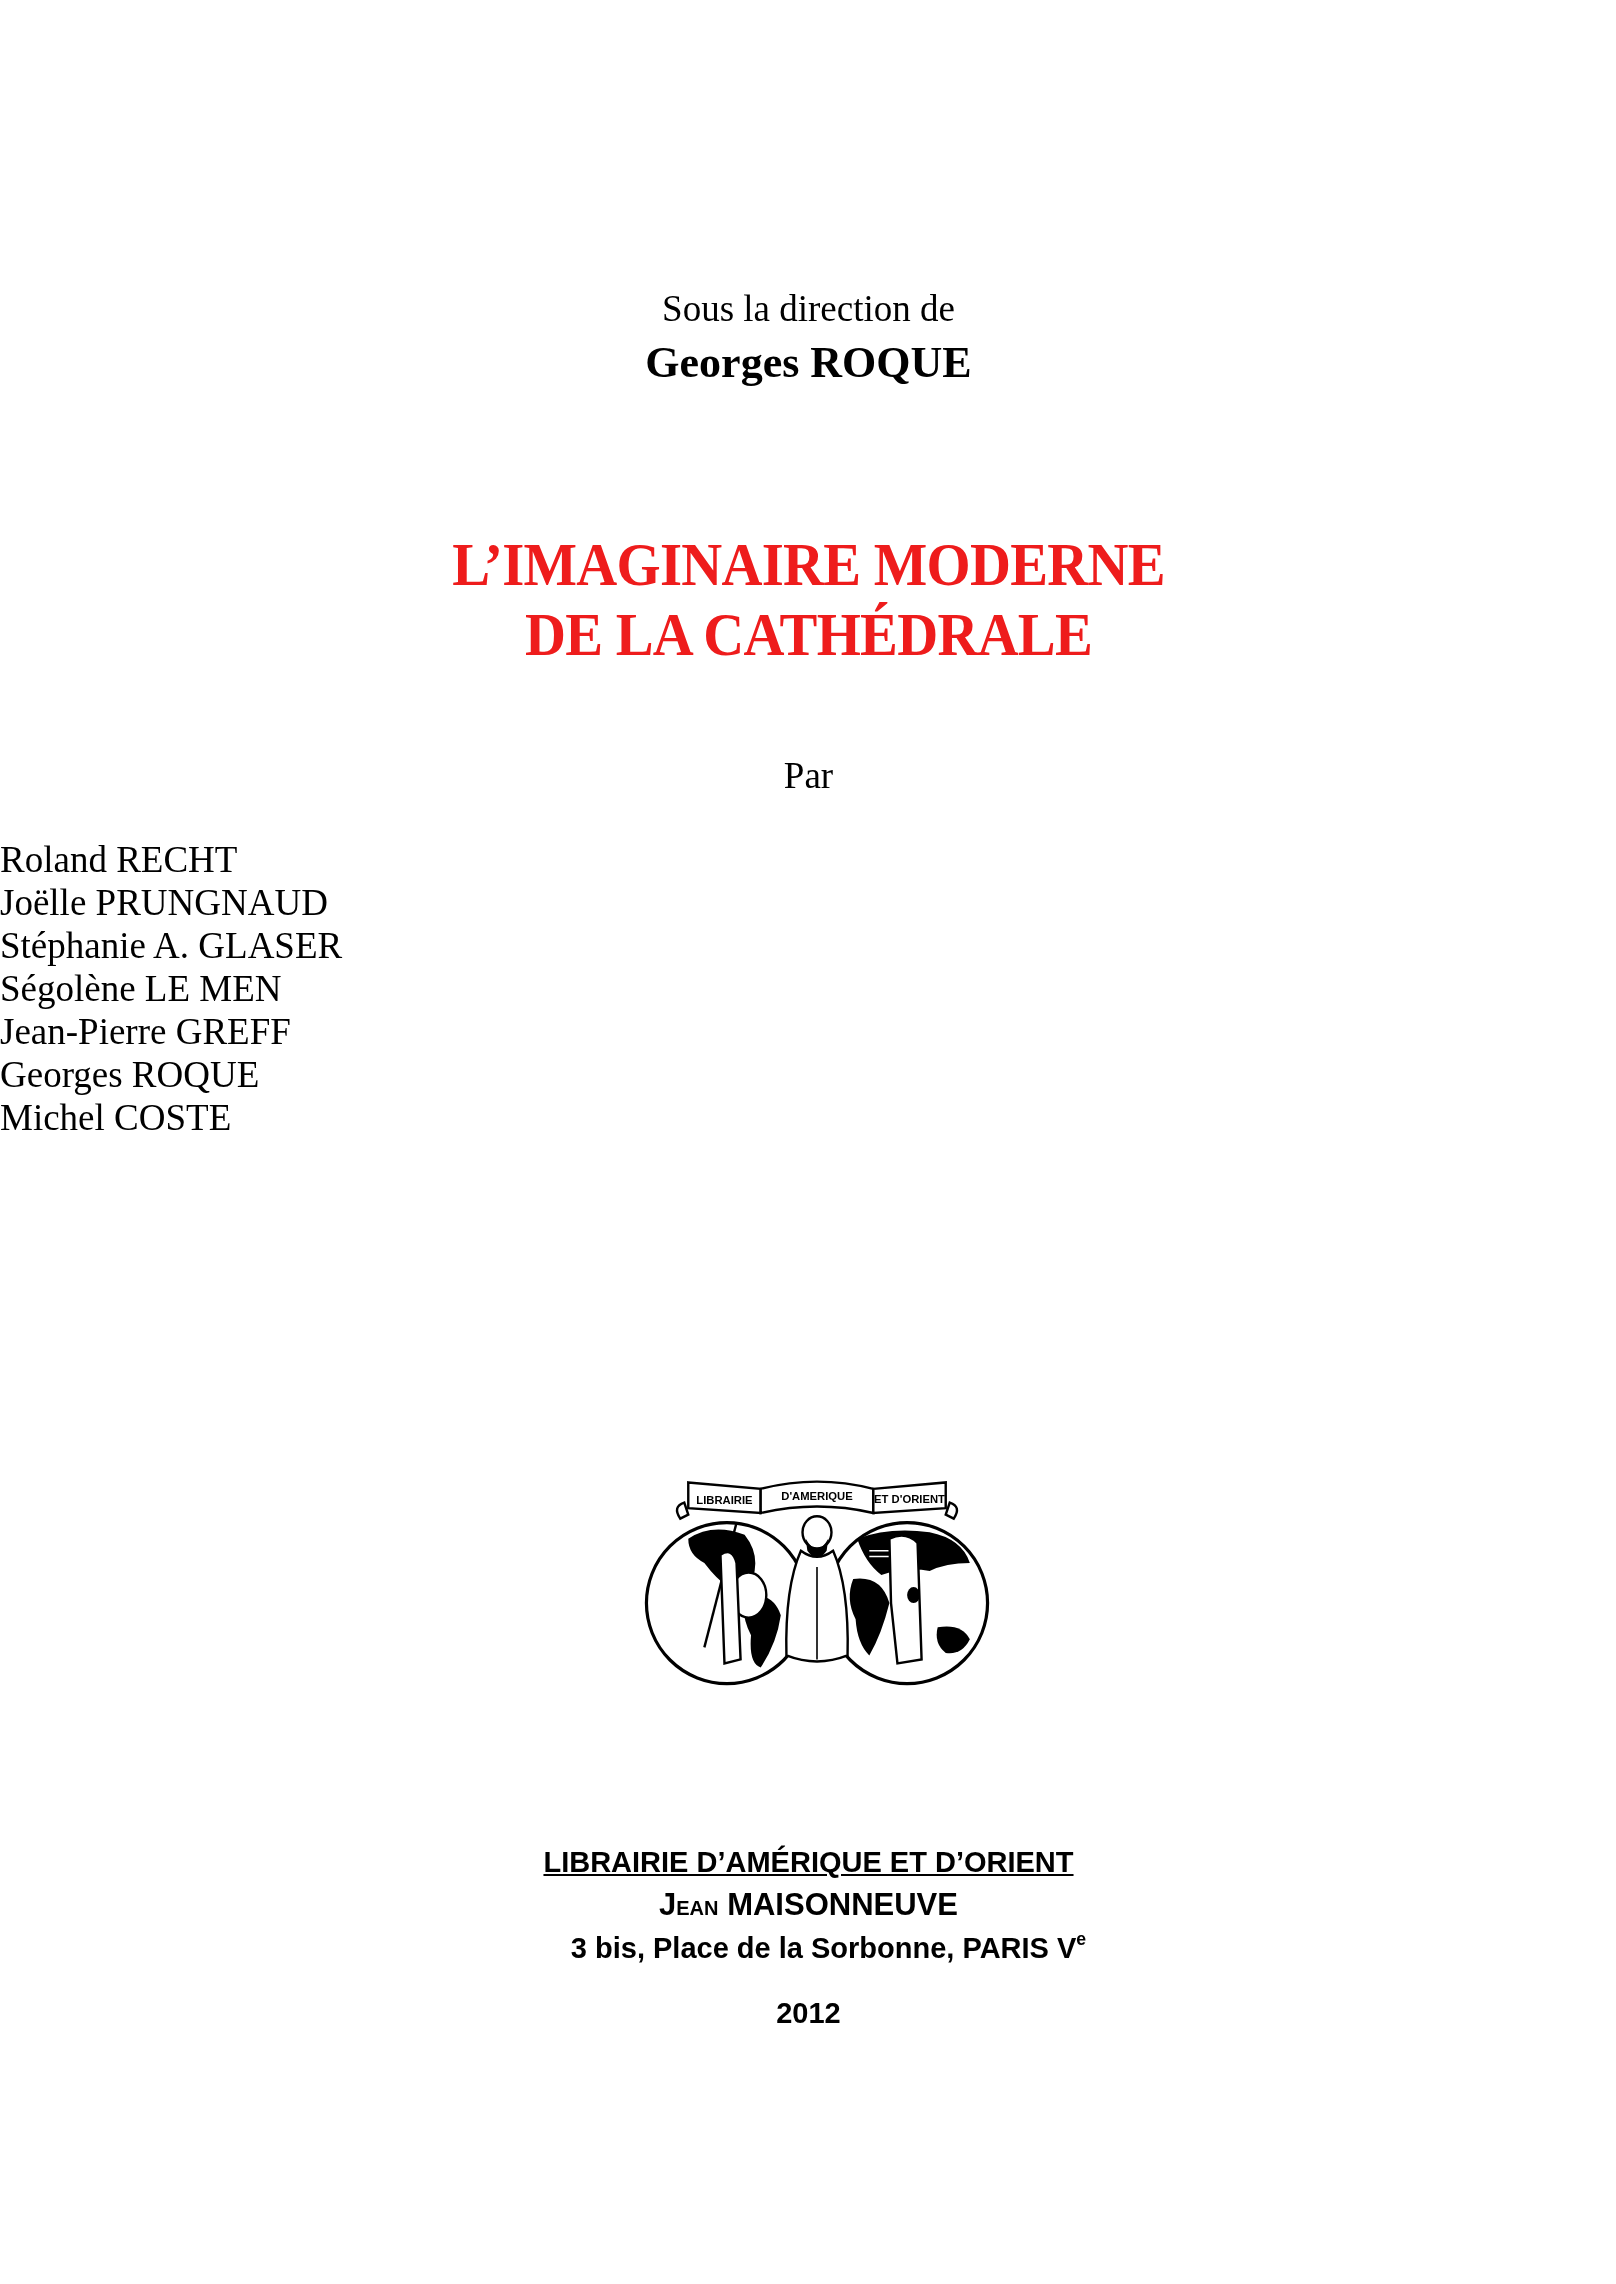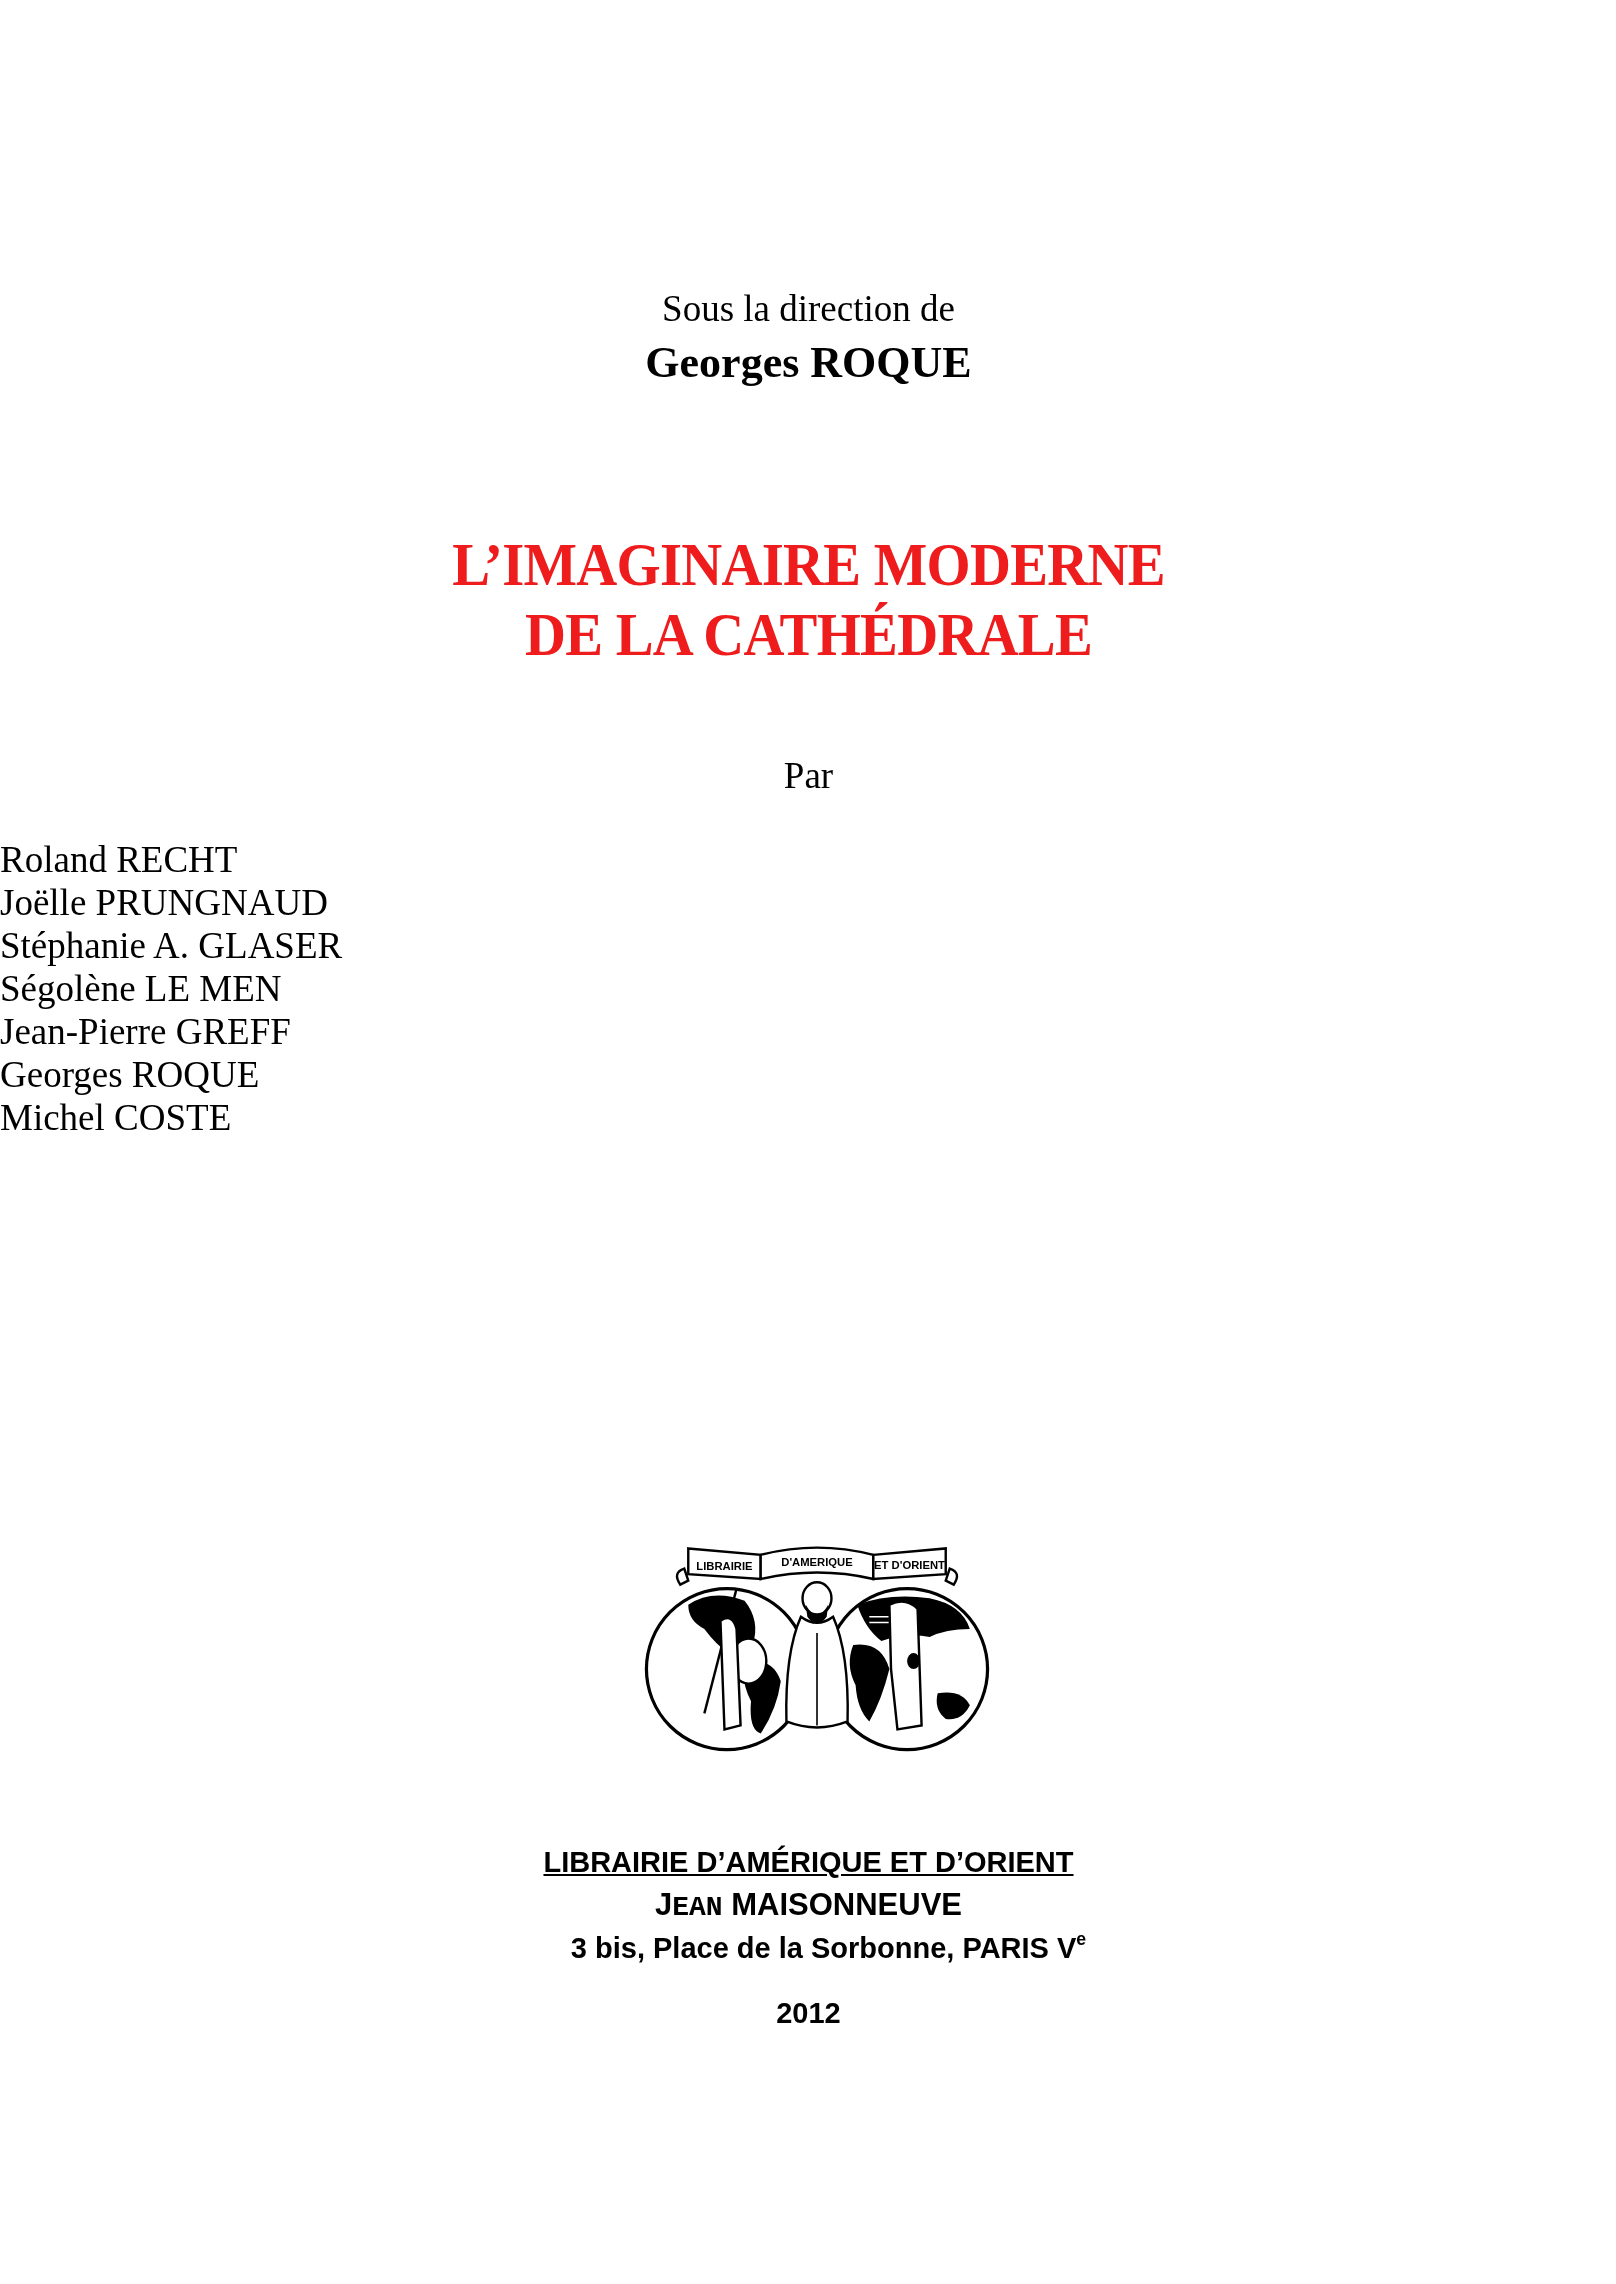--- a/index.html
+++ b/index.html
@@ -8,27 +8,27 @@
     .sans { font-family: "Liberation Sans", "DejaVu Sans", sans-serif; }
     .line { position: absolute; left: 0; width: 1617px; text-align: center; white-space: nowrap; }
     .dir-label { top: 286px; font-size: 37px; line-height: 45px; }
     .dir-name { top: 337px; font-size: 44px; line-height: 52px; font-weight: bold; }
     .title { font-size: 61px; line-height: 73px; font-weight: bold; color: #ee1c1c; letter-spacing: -0.8px; transform: scaleX(0.93); }
     .title1 { top: 528px; }
     .title2 { top: 598px; }
     .par { top: 753px; font-size: 37px; line-height: 45px; text-align: center; }
     .authors { position: absolute; left: 0; width: 1617px; top: 838px; text-align: left; }
     .author { display: block; font-size: 37px; line-height: 43px; }
-    .logo { position: absolute; left: 640px; top: 1540px; width: 354px; height: 218px; }
+    .logo { position: absolute; left: 640px; top: 1474px; width: 354px; height: 218px; }
     .pub { font-weight: bold; font-size: 29px; line-height: 42px; }
     .pub1 { top: 1841px; text-decoration: underline; }
     .pub2 { top: 1884px; font-size: 31px; }
     .pub3 { top: 1927px; padding-left: 20px; }
     .pub4 { top: 1972px; margin-top: 20px; }
-    .sc { font-size: 28px; font-family: Liberation Mono, monospace; }
+    .sc { font-size: 20px; }
     sup { font-size: 17.7px; vertical-align: 13px; line-height: 0; }
   </style>
 </head>
 <body>
 
 <div class="line serif dir-label">Sous la direction de</div>
 <div class="line serif dir-name">Georges ROQUE</div>
 
 <div class="line serif title title1">L’IMAGINAIRE MODERNE</div>
 <div class="line serif title title2">DE LA CATHÉDRALE</div>

